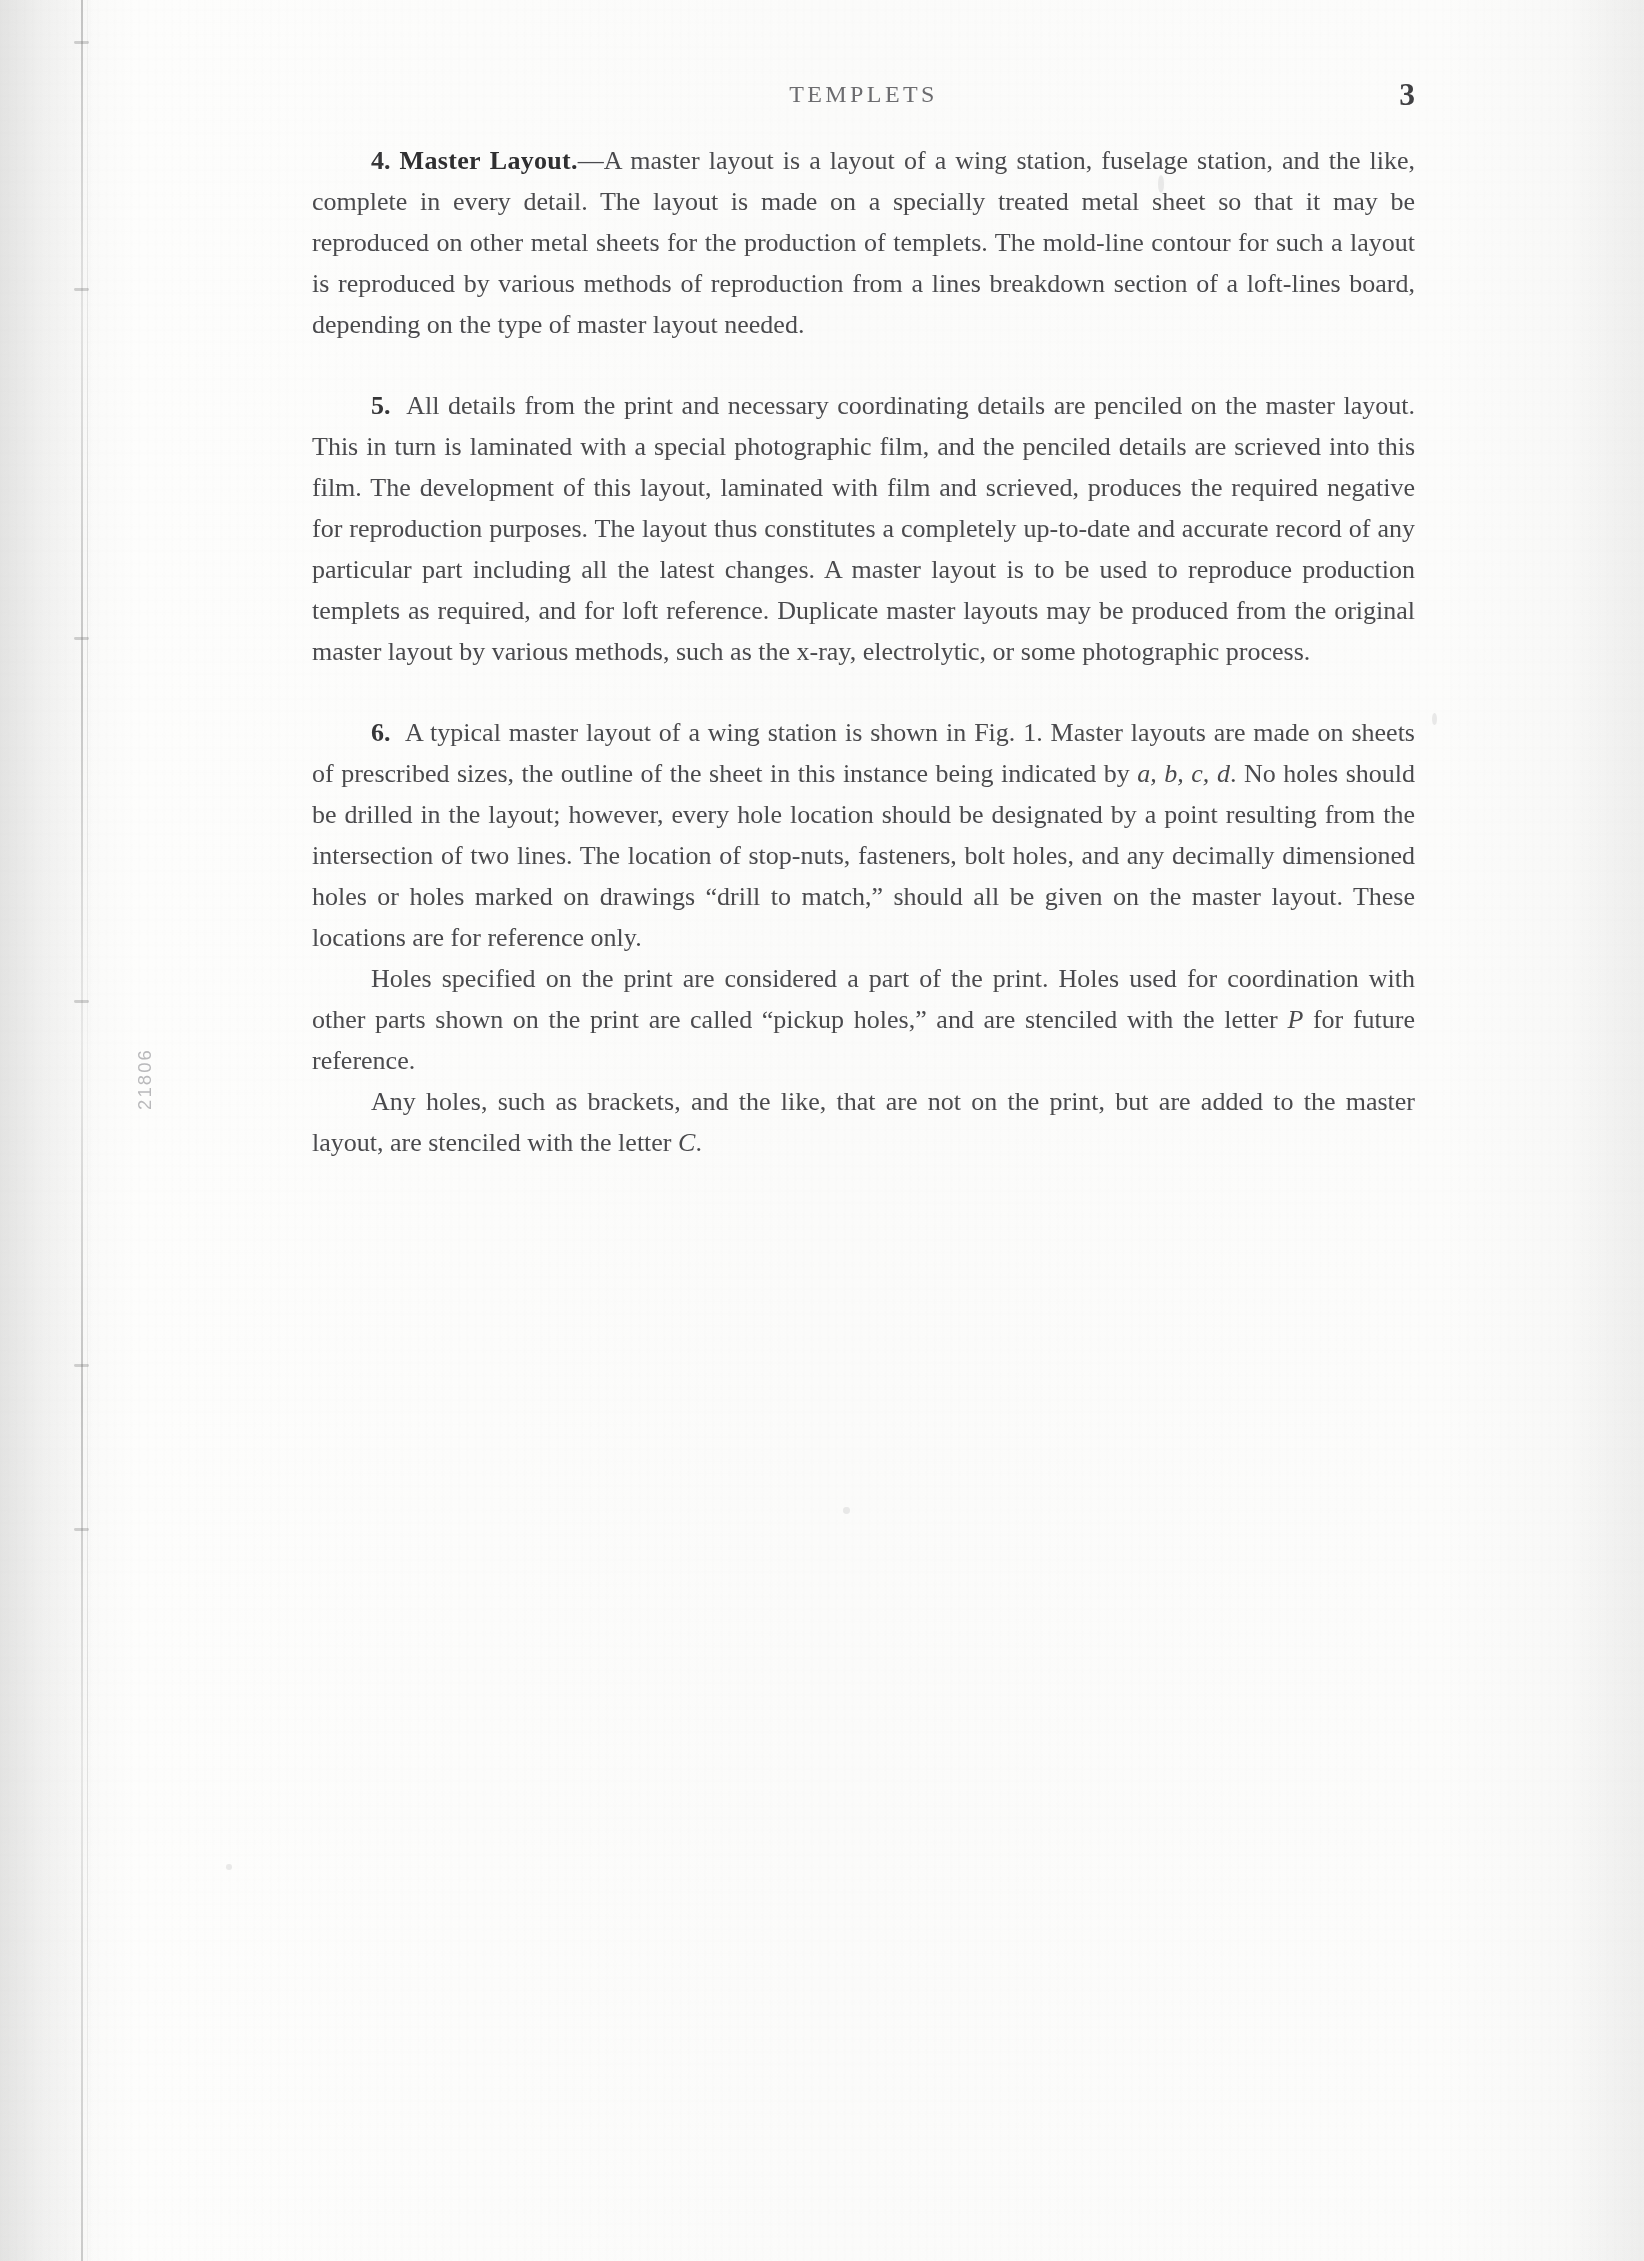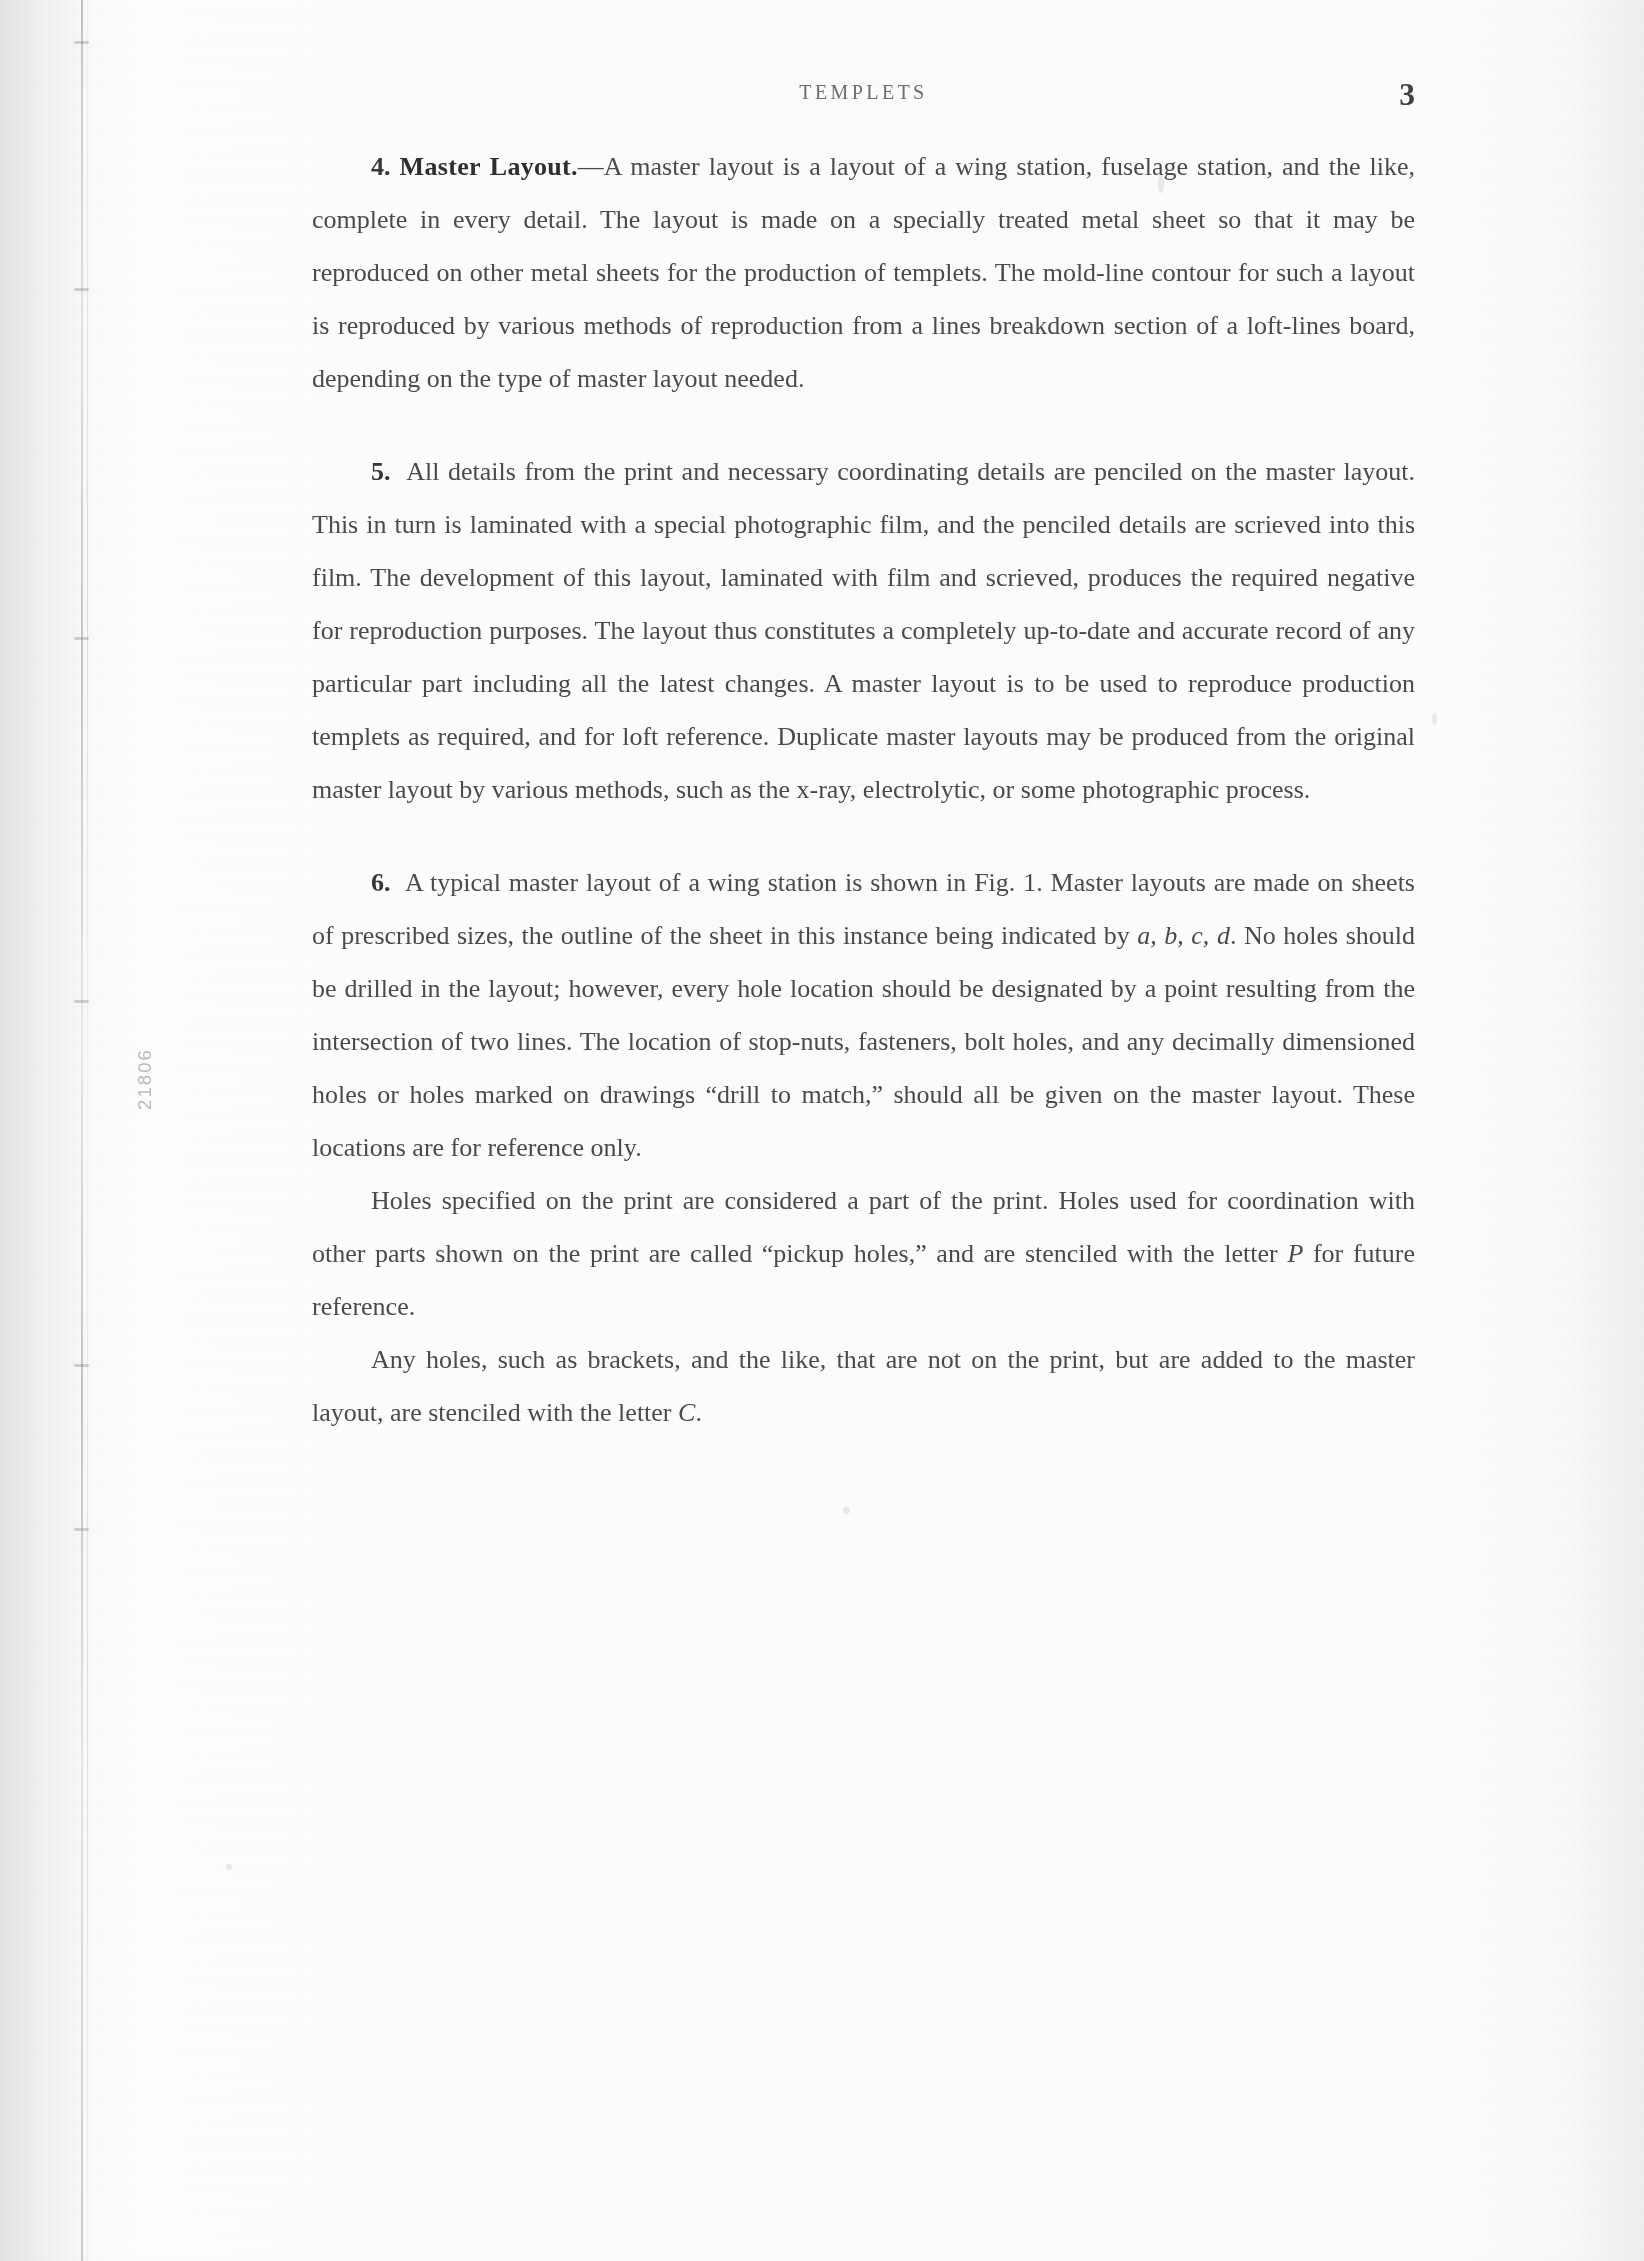--- a/index.html
+++ b/index.html
@@ -102,38 +102,38 @@
   }
 
   .running-head {
     position: relative;
     height: 59px;
   }
   .head-title {
     position: absolute;
     left: 0; right: 0;
     text-align: center;
-    font-size: 20px;
+    font-size: 24px;
     letter-spacing: 3.4px;
     color: #6c6c6f;
     font-weight: 400;
   }
   .folio {
     position: absolute;
     right: 0;
     top: -4.1px;
     font-size: 31.5px;
     font-weight: bold;
     color: #404043;
   }
 
   p.para {
     margin: 0;
     font-size: 26px;
-    line-height: 53px;
+    line-height: 41px;
     text-align: justify;
     text-justify: inter-word;
     color: #4a4a4d;
     hyphens: none;
   }
   p.indent { text-indent: 59px; }
   p.gap-big { margin-top: 40px; }
   p.gap-none { margin-top: 0; }
 
   .sec-num {

